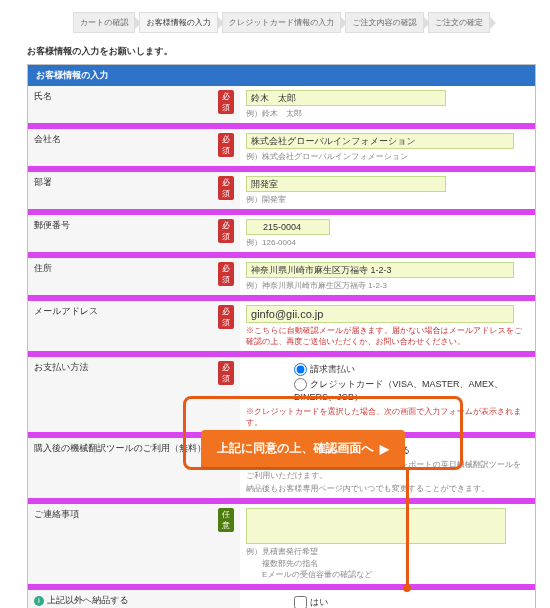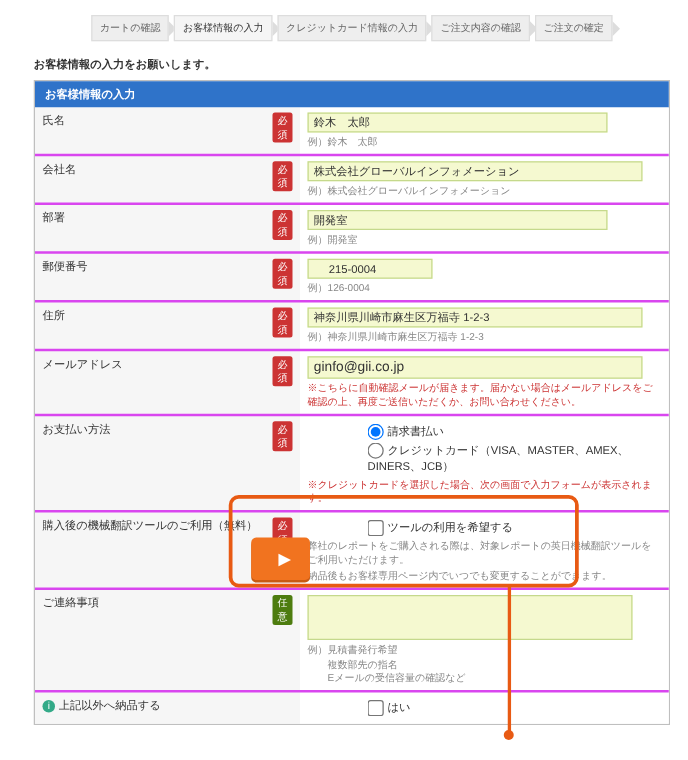--- a/index.html
+++ b/index.html
@@ -6,30 +6,30 @@
   body { font-family: "Hiragino Kaku Gothic Pro", Meiryo, sans-serif; font-size: 9px; color: #333; background: #fff; width: 550px; }
   .page { padding: 12px 14px; position: relative; margin-left: 13px; }
   .steps { display: flex; justify-content: center; gap: 4px; margin-bottom: 12px; }
   .step { background: #eee; color: #666; font-size: 8px; padding: 4px 6px; border: 1px solid #ddd; position: relative; }
   .step.active { background: #f5f5f5; color: #333; }
   .step::after { content: ""; position: absolute; right: -7px; top: 50%; transform: translateY(-50%); border-left: 6px solid #ddd; border-top: 6px solid transparent; border-bottom: 6px solid transparent; }
   .intro { font-size: 9px; font-weight: bold; margin: 8px 0 6px; }
   .panel { border: 1px solid #bfbfbf; }
   .panel-head { background: #2f73c9; color: #fff; font-size: 9px; font-weight: bold; padding: 4px 8px; }
   table.form { width: 100%; border-collapse: collapse; }
-  table.form td { border-top: 2px solid #d946ef; padding: 4px 6px; vertical-align: top; }
+  table.form td { border-top: 6px solid #d946ef; padding: 4px 6px; vertical-align: top; }
   table.form tr:first-child td { border-top: none; }
   td.label { width: 110px; background: #f6f6f6; font-size: 9px; white-space: nowrap; }
   td.req { width: 26px; background: #f6f6f6; text-align: center; }
   .req-badge { display: inline-block; background: #c33; color: #fff; font-size: 8px; padding: 1px 4px; border-radius: 2px; text-align: center; }
   .opt-badge { display: inline-block; background: #4d7c0f; color: #fff; font-size: 8px; padding: 1px 4px; border-radius: 2px; }
   td.field { background: #fff; }
-  .text-input { background: #f5f9d0; border: 1px solid #c5d98c; padding: 2px 4px; font-size: 9px; width: 240px; color: #333; }
+  .text-input { background: #f5f9d0; border: 1px solid #c5d98c; padding: 2px 4px; font-size: 9px; width: 200px; color: #333; }
   .text-input.wide { width: 268px; }
-  .text-input.short { width: 100px; padding-left: 16px; }
+  .text-input.short { width: 84px; padding-left: 16px; }
   .hint { color: #888; font-size: 8px; margin-top: 2px; }
   .warn { color: #c33; font-size: 8px; margin-top: 2px; }
   .radio-row, .check-row { font-size: 9px; margin: 2px 0; padding-left: 48px; }
   .radio-row input, .check-row input { margin-right: 3px; vertical-align: middle; }
   .textarea { background: #f5f9d0; border: 1px solid #c5d98c; width: 260px; height: 36px; }
   .note-multi { color: #888; font-size: 8px; margin-top: 2px; line-height: 1.4; }
   .info-icon { display:inline-block; width:10px; height:10px; border-radius:50%; background:#3a8; color:#fff; font-size:8px; text-align:center; line-height:10px; margin-right:3px;}
   .callout-box { border: 3px solid #e85a13; border-radius: 8px; position: absolute; top: 396px; left: 170px; width: 280px; height: 74px; pointer-events: none; }
   .big-btn { display:inline-flex; align-items:center; justify-content:center; background:#f1731f; color:#fff; font-size:12px; font-weight:bold; border-radius:4px; padding:10px 16px; position:absolute; top:430px; left:188px; box-shadow:0 2px 0 #c95a12; }
   .big-btn .chev { margin-left:6px; }
@@ -137,18 +137,19 @@
         <td class="field">
           <div class="check-row"><input type="checkbox" style=""><span>はい</span></div>
         </td>
       </tr>
     </tbody>
       </table>
   </div>
 
   <div class="callout-box"></div>
   <div class="big-btn">
+    <span>上記に同意の上、確認画面へ</span>
     <span class="chev">▶</span>
   </div>
   <div class="conn1 connector"></div>
   <div class="conn-dot" style="top:584px; left:390px;"></div>
 
 </div>
 
 </body></html>

